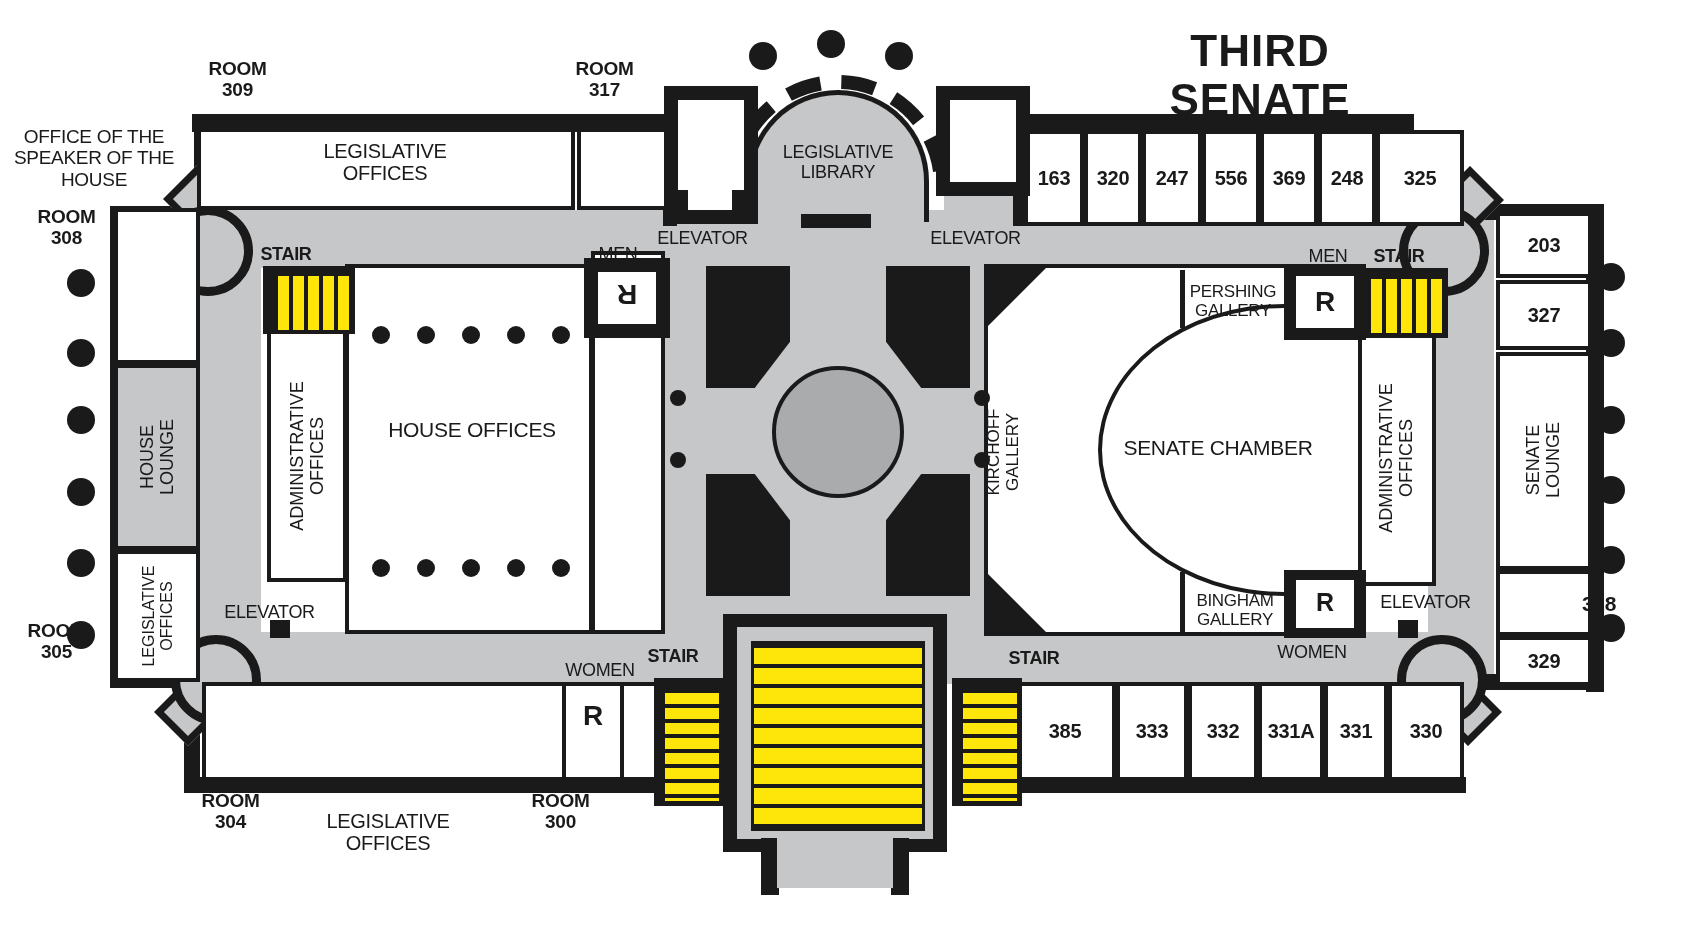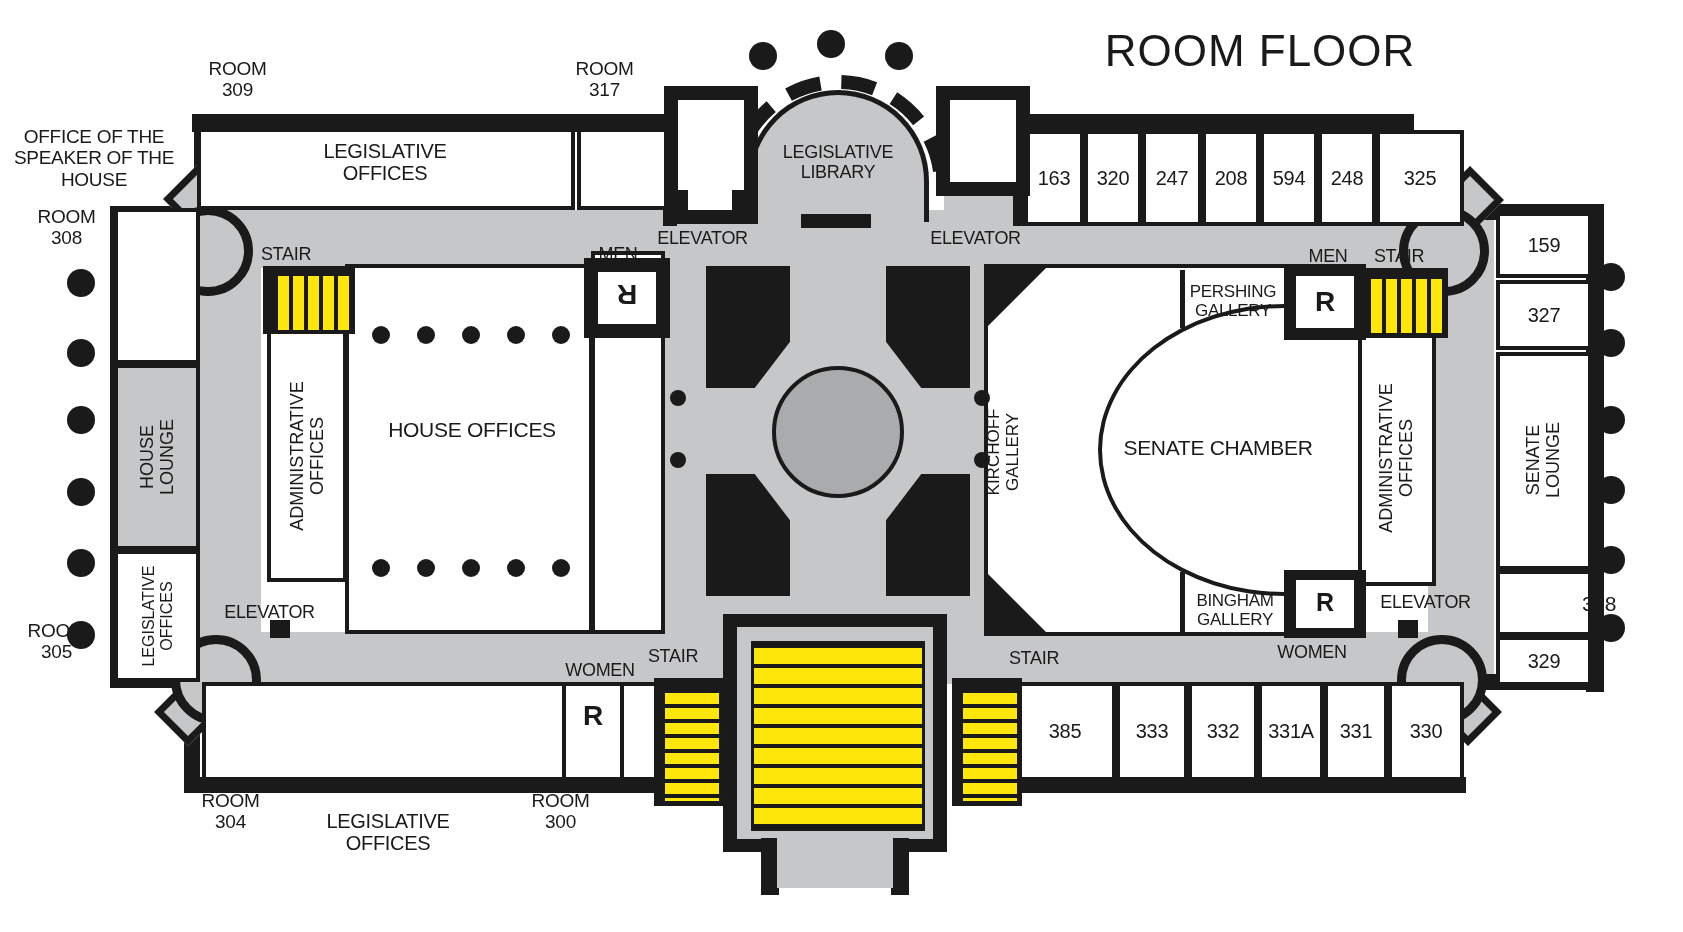--- a/index.html
+++ b/index.html
@@ -5,21 +5,21 @@
   html,body{margin:0;padding:0;background:#fff;}
   #plan{position:relative;width:1683px;height:932px;background:#fff;overflow:hidden;
         font-family:"Liberation Sans",sans-serif;color:#1a1a1a;}
   .abs{position:absolute;}
   .gray{position:absolute;background:#c6c7c9;}
   .wall{position:absolute;background:#1a1a1a;}
   .room{position:absolute;background:#fff;border:4px solid #1a1a1a;box-sizing:border-box;}
   .grayroom{position:absolute;background:#c6c7c9;border:4px solid #1a1a1a;box-sizing:border-box;}
   .lbl{position:absolute;text-align:center;white-space:pre-line;line-height:1.12;
        letter-spacing:-0.3px;font-size:19px;}
-  .b{font-weight:normal;}
+  .b{font-weight:bold;}
   .vlabel{position:absolute;display:flex;align-items:center;justify-content:center;
           transform:rotate(-90deg);text-align:center;white-space:pre-line;line-height:1.1;font-size:18px;}
   .dot{position:absolute;background:#1a1a1a;border-radius:50%;}
   .turret{position:absolute;background:#c6c7c9;border:9px solid #1a1a1a;border-radius:50%;box-sizing:content-box;}
   .diamond{position:absolute;background:#c6c7c9;border:7px solid #1a1a1a;transform:rotate(45deg);}
   .stairV{position:absolute;border:3px solid #1a1a1a;
           background:repeating-linear-gradient(90deg,#1a1a1a 0 4px,#ffe60a 4px 15px);}
   .stairH{position:absolute;border:3px solid #1a1a1a;
           background:repeating-linear-gradient(180deg,#1a1a1a 0 4px,#ffe60a 4px 15px);}
   .grandY{position:absolute;border:3px solid #1a1a1a;
@@ -182,21 +182,21 @@
   <div class="dot" style="left:1597px;top:263px;width:28px;height:28px;"></div>
   <div class="dot" style="left:1597px;top:329px;width:28px;height:28px;"></div>
   <div class="dot" style="left:1597px;top:406px;width:28px;height:28px;"></div>
   <div class="dot" style="left:1597px;top:476px;width:28px;height:28px;"></div>
   <div class="dot" style="left:1597px;top:546px;width:28px;height:28px;"></div>
   <div class="dot" style="left:1597px;top:614px;width:28px;height:28px;"></div>
   <div class="dot" style="left:749px;top:42px;width:28px;height:28px;"></div>
   <div class="dot" style="left:817px;top:30px;width:28px;height:28px;"></div>
   <div class="dot" style="left:885px;top:42px;width:28px;height:28px;"></div>
 
-  <div class="lbl b" style="left:1100px;top:26px;width:320px;font-size:44px;letter-spacing:1px;">ROOM FLOOR</div>
+  <div class="lbl b" style="left:1100px;top:26px;width:320px;font-size:44px;letter-spacing:1px;">THIRD SENATE</div>
 
   <div class="lbl b" style="left:195px;top:58px;width:85px;">ROOM
 309</div>
   <div class="lbl b" style="left:562px;top:58px;width:85px;">ROOM
 317</div>
   <div class="lbl" style="left:8px;top:126px;width:172px;">OFFICE  OF THE
 SPEAKER OF THE
 HOUSE</div>
   <div class="lbl b" style="left:24px;top:206px;width:85px;">ROOM
 308</div>
@@ -244,26 +244,26 @@
   <div class="lbl" style="left:1272px;top:642px;width:80px;font-size:18px;">WOMEN</div>
 
   <div class="lbl b" style="left:255px;top:244px;width:62px;font-size:18px;">STAIR</div>
   <div class="lbl b" style="left:1368px;top:246px;width:62px;font-size:18px;">STAIR</div>
   <div class="lbl b" style="left:642px;top:646px;width:62px;font-size:18px;">STAIR</div>
   <div class="lbl b" style="left:1003px;top:648px;width:62px;font-size:18px;">STAIR</div>
 
   <div class="lbl b" style="left:1024px;top:167px;width:60px;font-size:20px;">163</div>
   <div class="lbl b" style="left:1084px;top:167px;width:58px;font-size:20px;">320</div>
   <div class="lbl b" style="left:1142px;top:167px;width:60px;font-size:20px;">247</div>
-  <div class="lbl b" style="left:1202px;top:167px;width:58px;font-size:20px;">208</div>
-  <div class="lbl b" style="left:1260px;top:167px;width:58px;font-size:20px;">594</div>
+  <div class="lbl b" style="left:1202px;top:167px;width:58px;font-size:20px;">556</div>
+  <div class="lbl b" style="left:1260px;top:167px;width:58px;font-size:20px;">369</div>
   <div class="lbl b" style="left:1318px;top:167px;width:58px;font-size:20px;">248</div>
   <div class="lbl b" style="left:1376px;top:167px;width:88px;font-size:20px;">325</div>
 
-  <div class="lbl b" style="left:1496px;top:234px;width:96px;font-size:20px;">159</div>
+  <div class="lbl b" style="left:1496px;top:234px;width:96px;font-size:20px;">203</div>
   <div class="lbl b" style="left:1496px;top:304px;width:96px;font-size:20px;">327</div>
   <div class="lbl b" style="left:1511px;top:592px;width:96px;font-size:21px;margin-left:40px;">328</div>
   <div class="lbl b" style="left:1496px;top:650px;width:96px;font-size:20px;">329</div>
 
   <div class="lbl b" style="left:1014px;top:720px;width:102px;font-size:20px;">385</div>
   <div class="lbl b" style="left:1116px;top:720px;width:72px;font-size:20px;">333</div>
   <div class="lbl b" style="left:1188px;top:720px;width:70px;font-size:20px;">332</div>
   <div class="lbl b" style="left:1258px;top:720px;width:66px;font-size:20px;">331A</div>
   <div class="lbl b" style="left:1324px;top:720px;width:64px;font-size:20px;">331</div>
   <div class="lbl b" style="left:1388px;top:720px;width:76px;font-size:20px;">330</div>

